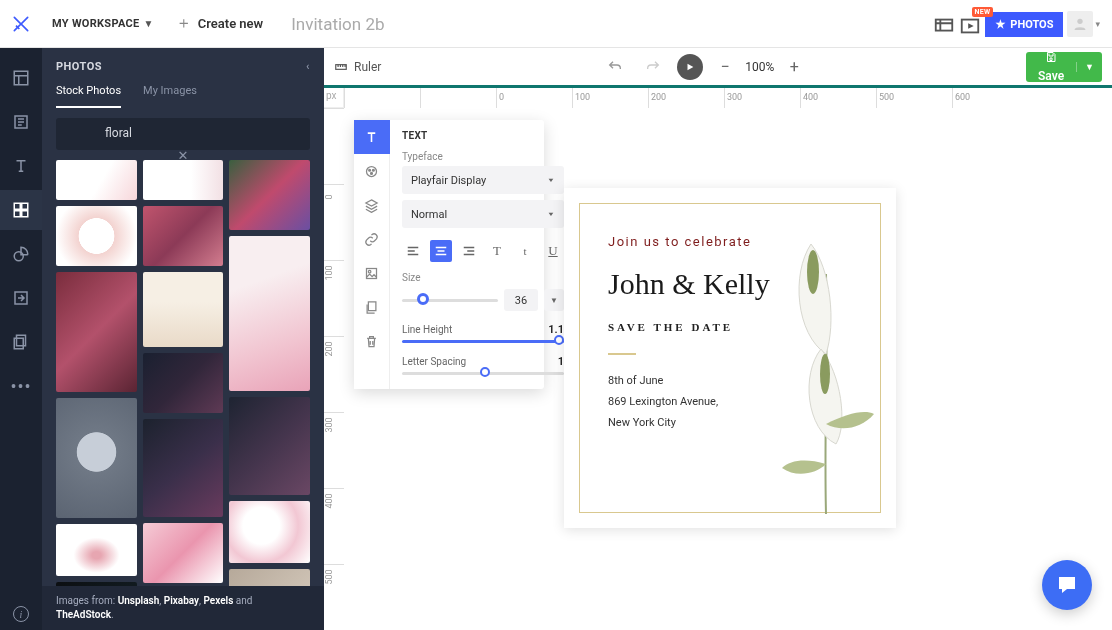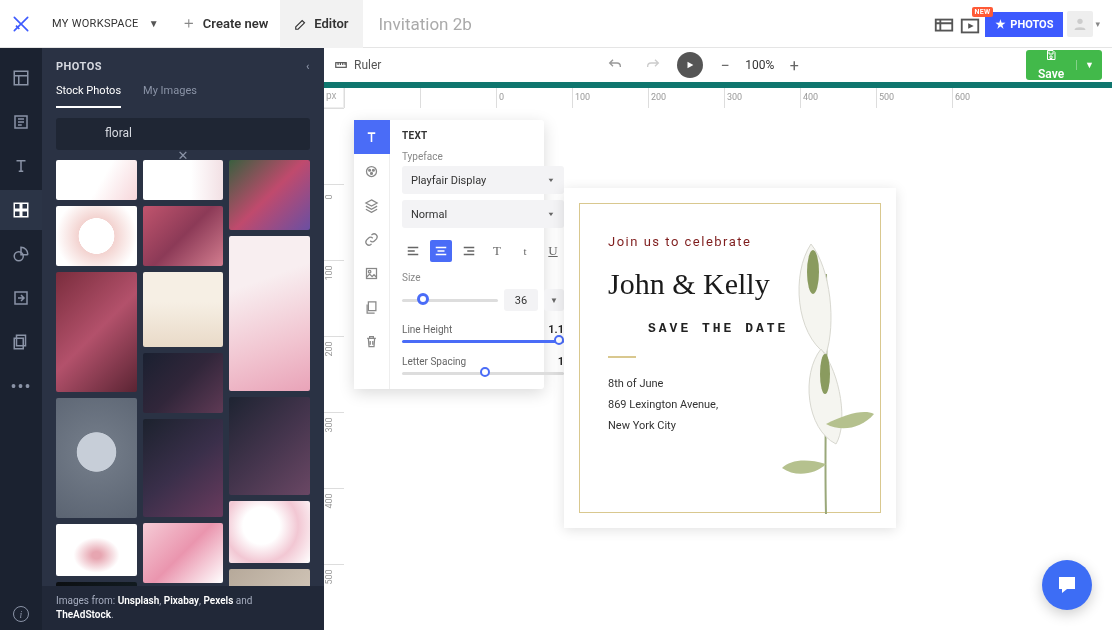--- a/index.html
+++ b/index.html
@@ -2,21 +2,21 @@
 <html><head>
 <meta charset="utf-8">
 <style>
 * { box-sizing: border-box; margin: 0; padding: 0; font-family: -apple-system, BlinkMacSystemFont, "Segoe UI", Roboto, sans-serif; }
 html, body { width: 1112px; height: 630px; overflow: hidden; background: #fff; }
 
 
 .topbar { height: 48px; display: flex; align-items: center; border-bottom: 1px solid #e5e5e5; }
 .logo { width: 42px; height: 48px; display: flex; align-items: center; justify-content: center; }
 .logo svg { width: 20px; height: 20px; }
-.workspace { padding: 0 10px; font-size: 11px; font-weight: 400; letter-spacing: .3px; color: #333; display: flex; align-items: center; gap: 10px; justify-content: flex-end; }
+.workspace { padding: 0 10px; font-size: 11px; font-weight: 700; letter-spacing: .3px; color: #333; display: flex; align-items: center; gap: 4px; justify-content: flex-end; }
 .workspace .chev { color: #555; font-size: 10px; }
 .create-new { display: flex; align-items: center; gap: 6px; padding: 0 12px; font-size: 13px; font-weight: 600; color: #333; cursor: pointer; height: 48px; }
 .create-new .plus { color: #888; font-size: 16px; font-weight: 400; }
 .editor-btn { display: flex; align-items: center; gap: 6px; padding: 0 14px; font-size: 13px; font-weight: 600; color: #333; background: #f2f2f2; height: 48px; cursor: pointer; }
 .editor-btn svg { width: 14px; height: 14px; }
 .doc-title { padding: 0 16px; color: #aaa; font-size: 17px; }
 .topbar-spacer { flex: 1; }
 .top-icons { display: flex; align-items: flex-end; gap: 4px; padding-right: 12px; }
 .top-icons .ico { width: 22px; height: 22px; display: flex; align-items: center; justify-content: center; color: #444; cursor: pointer; position: relative; }
 .badge-new { position: absolute; top: -8px; right: -12px; background: #ff5a36; color: #fff; font-size: 7px; font-weight: 700; padding: 1px 3px; border-radius: 2px; letter-spacing: .3px;}
@@ -49,21 +49,21 @@
 .search-wrap .clear { color:#8a93a6; cursor:pointer;font-size:13px; }
 .gallery { flex:1; overflow:hidden; padding: 0 14px; }
 .gallery-inner { display:flex; gap:6px; }
 .gcol { display:flex; flex-direction:column; gap:6px; flex:1; }
 .thumb { width:100%; border-radius:2px; background-size:cover; background-position:center; cursor:pointer; }
 .credits { font-size:10px; color:#a6adbf; padding: 8px 14px; background:#212838; line-height:1.4;}
 .credits b{color:#fff;font-weight:600;}
 
 
 .canvas-col { flex:1; display:flex; flex-direction:column; background:#fff; }
-.toolbar2 { height:40px; border-bottom:6px solid #0f766e; display:flex; align-items:center; padding:0 10px; gap:10px; font-size:12px; color:#555; }
+.toolbar2 { height:40px; border-bottom:3px solid #0f766e; display:flex; align-items:center; padding:0 10px; gap:10px; font-size:12px; color:#555; }
 .toolbar2 .ruler-btn { display:flex; align-items:center; gap:6px; cursor:pointer;}
 .toolbar2 .spacer{flex:1;}
 .toolbar2 .tbtn{width:28px;height:28px;display:flex;align-items:center;justify-content:center;border-radius:3px;cursor:pointer;color:#888;}
 .toolbar2 .play{background:#555;border-radius:50%;width:26px;height:26px;color:#fff;display:flex;align-items:center;justify-content:center;}
 .toolbar2 .zoom{display:flex;align-items:center;gap:2px;}
 .toolbar2 .zoom .zbtn{width:24px;height:24px;display:flex;align-items:center;justify-content:center;color:#666;cursor:pointer;font-size:16px;}
 .toolbar2 .zoom .zval{font-size:12px;color:#333;padding:0 6px;}
 .save-btn{background:#42b94a;color:#fff;display:flex;align-items:center;height:30px;border-radius:3px;overflow:hidden;cursor:pointer;margin-left:auto;}
 .save-btn .sb-main{display:flex;align-items:center;gap:6px;padding:0 12px;font-size:12px;font-weight:600;flex-direction:column;}
 .save-btn .sb-caret{border-left:1px solid rgba(255,255,255,.35);padding:0 8px;font-size:9px;}
@@ -102,21 +102,21 @@
 .prop-row{display:flex;justify-content:space-between;align-items:center;font-size:10px;color:#666;margin-top:12px;}
 .prop-row .val{color:#222;font-weight:600;font-size:11px;}
 .mini-slider{height:3px;background:#4a6cf7;border-radius:2px;position:relative;margin-top:4px;}
 .mini-slider .mdot{position:absolute;width:10px;height:10px;border-radius:50%;background:#fff;border:2px solid #4a6cf7;top:-5px;}
 
 
 .artboard { position:absolute; left:220px; top:80px; width:332px; height:340px; background:#fff; box-shadow:0 2px 12px rgba(0,0,0,.12); }
 .art-inner { position:absolute; inset:16px; outline:1px solid #d9c88f; padding: 26px 28px; }
 .art-inner .joinus { font-family: 'Courier New', monospace; font-size:13px; letter-spacing:1.5px; color:#7f1d1d; line-height:1.8; }
 .art-inner .names { font-family: 'Times New Roman', Georgia, serif; font-size:30px; margin-top:14px; color:#1a1a1a; }
-.art-inner .savedate { font-family:Liberation Mono, monospace; font-size:13px; font-weight:700; letter-spacing:3px; margin-top:20px; color:#222;margin-left:40px;}
+.art-inner .savedate { font-family:Liberation Serif, serif; font-size:11px; font-weight:700; letter-spacing:3px; margin-top:20px; color:#222;}
 .art-inner .divline{width:28px;height:2px;background:#d9c88f;margin-top:20px;}
 .art-inner .details{font-family:'Courier New',monospace;font-size:11px;line-height:1.9;margin-top:16px;color:#333;}
 .flower{position:absolute;right:4px;top:10px;bottom:6px;width:100px;}
 
 
 .chat-fab{position:absolute;right:20px;bottom:20px;width:50px;height:50px;border-radius:50%;background:#3d6df5;display:flex;align-items:center;justify-content:center;box-shadow:0 4px 14px rgba(0,0,0,.2);cursor:pointer;}
 .chat-fab svg{width:24px;height:24px;}
 </style>
 </head>
 <body>
@@ -128,26 +128,20 @@
         <path d="M6 14l4 4" stroke="#3d5afe"></path>
       </svg>
   </div>
   <div class="workspace">
     <span>MY WORKSPACE</span>
     <span class="chev">▼</span>
   </div>
   <div class="create-new">
     <span class="plus">＋</span>
     <span>Create new</span>
-  </div>
-  <div class="editor-btn">
-    <svg viewBox="0 0 24 24">
-        <path d="M3 17l11-11 4 4L7 21H3v-4z" fill="none" stroke="#333" stroke-width="2"></path>
-      </svg>
-    <span>Editor</span>
   </div>
   <div class="doc-title">Invitation 2b</div>
   <div class="topbar-spacer"></div>
   <div class="top-icons">
     <div class="ico">
       <svg viewBox="0 0 24 24" fill="none" stroke="#555" stroke-width="2">
           <rect x="3" y="5" width="18" height="12"></rect>
           <path d="M8 5v12M3 9h18"></path>
         </svg>
     </div>

